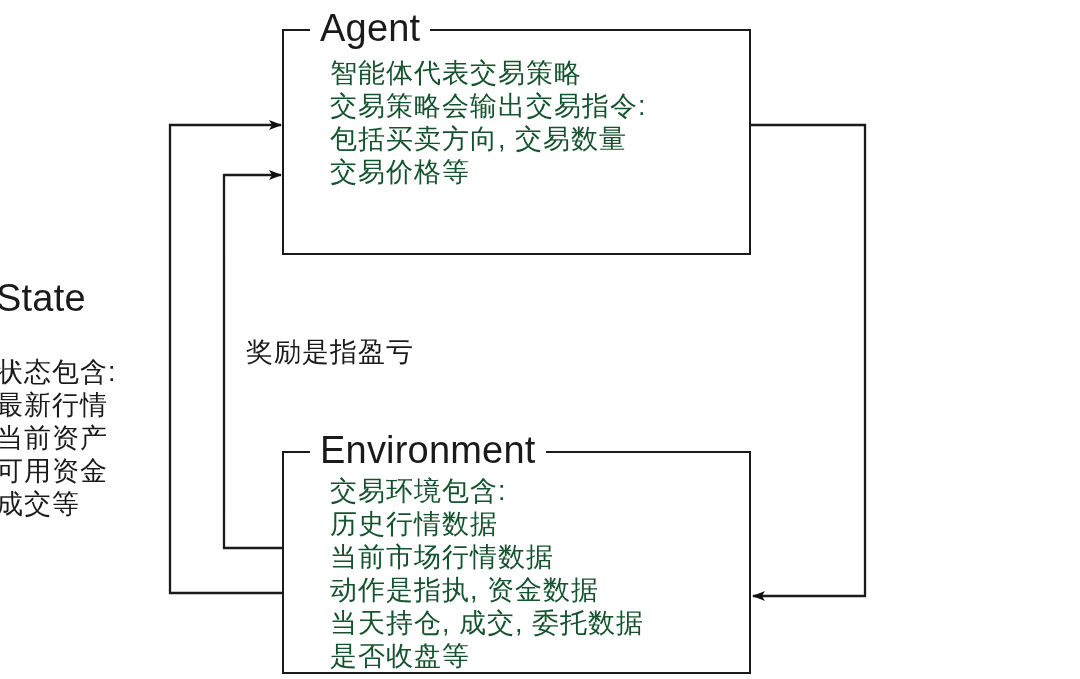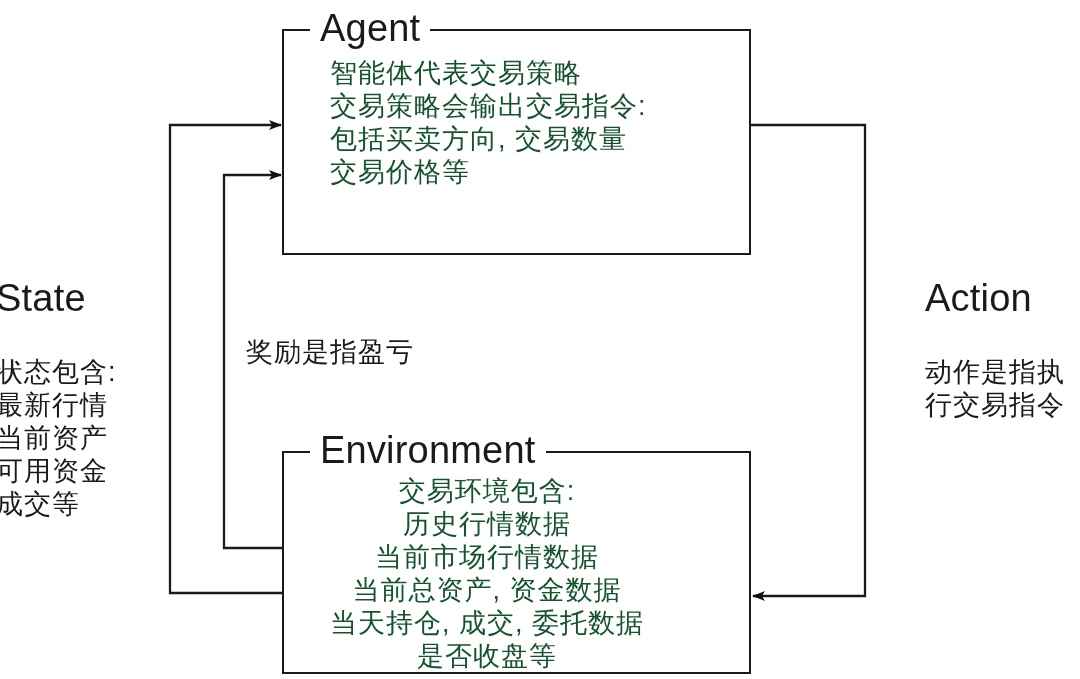--- a/index.html
+++ b/index.html
@@ -54,21 +54,21 @@
     left: 46px;
     top: 26px;
     font-size: 27px;
     line-height: 33px;
     white-space: pre;
     letter-spacing: 1px;
     color: #14532d;
   }
 
   #agent-box  { left: 282px; top: 29px;  width: 469px; height: 226px; }
-  #env-box    { left: 282px; top: 451px; width: 469px; height: 223px; text-align: center; }
+  #env-box    { left: 282px; top: 451px; width: 469px; height: 223px; }
   #env-box .group-body { top: 22px; }
 
   
   .signal {
     position: absolute;
     white-space: pre;
     color: #1a1a1a;
   }
   .signal-title {
     font-size: 38px;
@@ -118,37 +118,32 @@
 交易策略会输出交易指令:
 包括买卖方向, 交易数量
 交易价格等</div>
   </div>
 
   <div class="group-box" id="env-box">
     <div class="group-legend">Environment</div>
     <div class="group-body">交易环境包含:
 历史行情数据
 当前市场行情数据
-当前总资产, 资金数据
+动作是指执, 资金数据
 当天持仓, 成交, 委托数据
 是否收盘等</div>
   </div>
 
   <div class="signal" id="state-label">
     <div class="signal-title">State</div>
     <div class="signal-desc">状态包含:
 最新行情
 当前资产
 可用资金
 成交等</div>
   </div>
 
   <div class="signal" id="reward-label">
     <div class="signal-desc">奖励是指盈亏</div>
   </div>
 
-  <div class="signal" id="action-label">
-    <div class="signal-title">Action</div>
-    <div class="signal-desc">动作是指执
-行交易指令</div>
-  </div>
 
 </div>
 
 </body></html>

